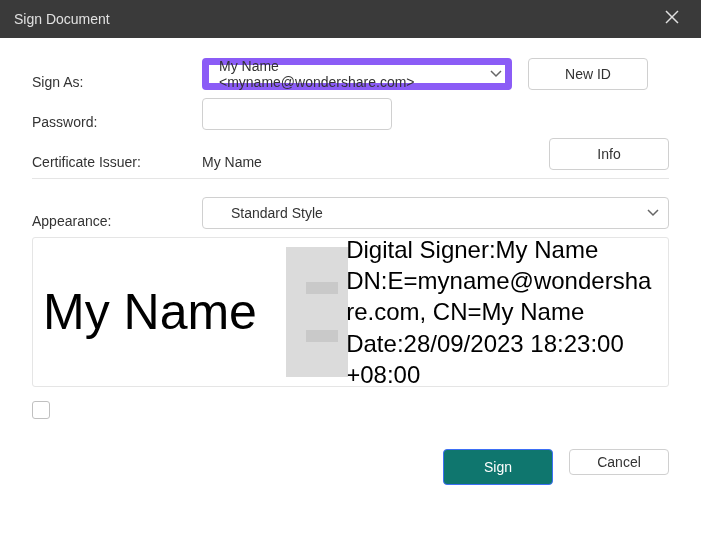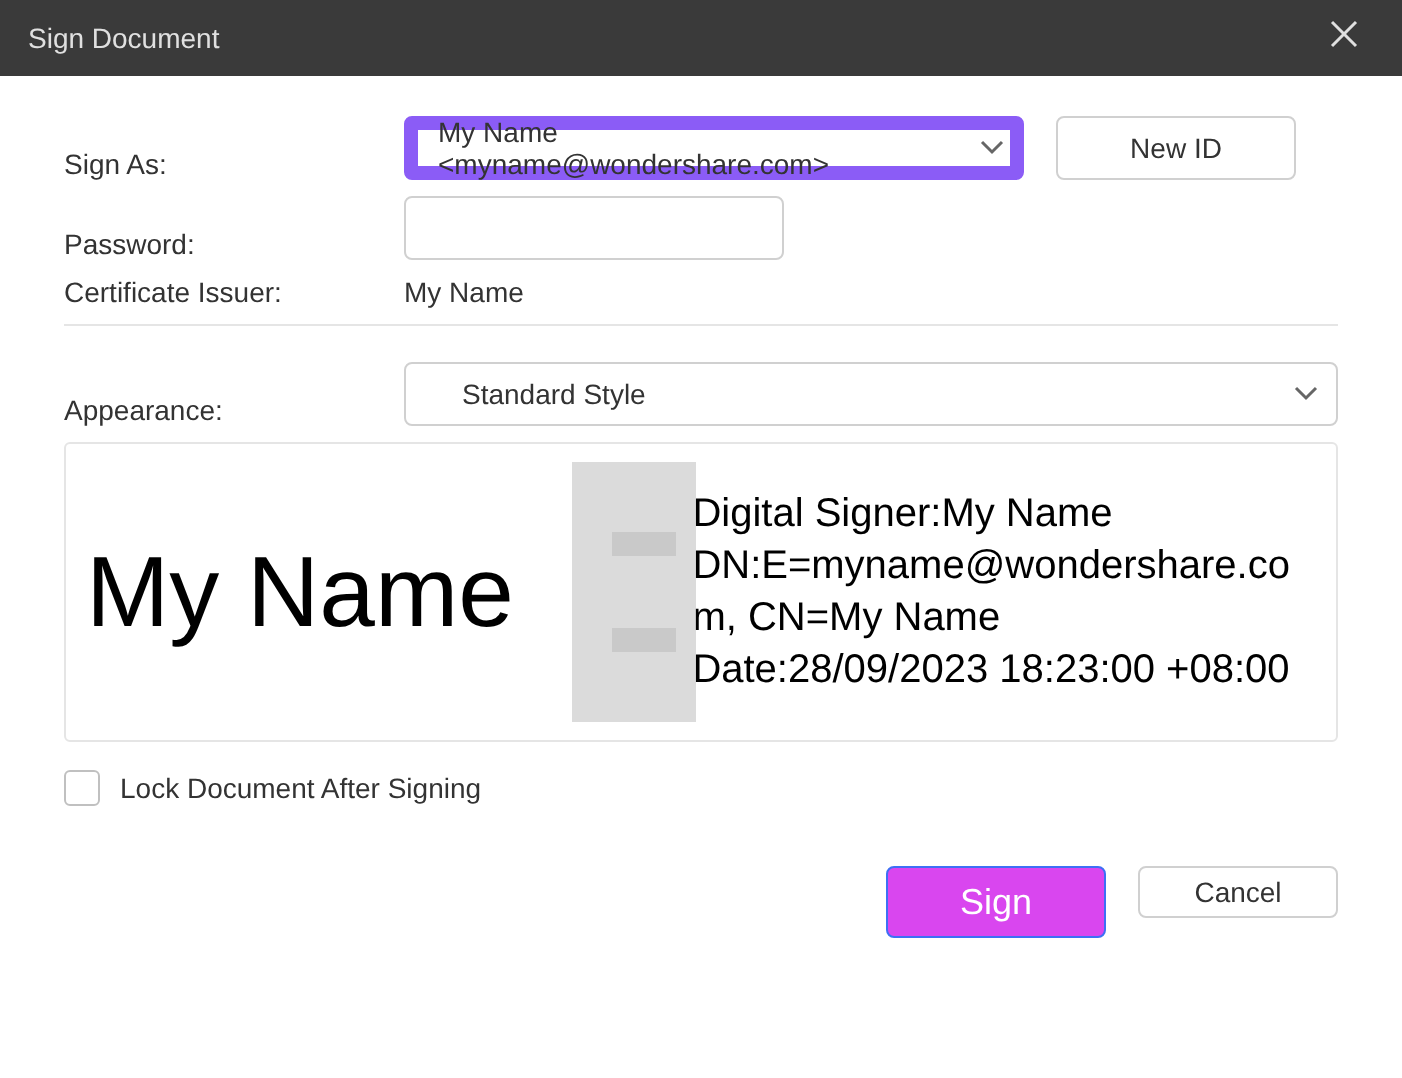--- a/index.html
+++ b/index.html
@@ -160,21 +160,21 @@
   font-size: 50px;
   font-weight: 400;
   color: #000;
   font-family: Arial, sans-serif;
   position: relative;
   z-index: 2;
   white-space: nowrap;
 }
 .preview-right {
   width: 52%;
-  font-size: 20px;
+  font-size: 24px;
   color: #000;
   line-height: 1.3;
   font-family: Arial, sans-serif;
   word-break: break-word;
   padding-left: 8px;
 }
 .checkbox-row {
   display: flex;
   align-items: center;
   gap: 10px;
@@ -190,27 +190,27 @@
   background: #fff;
   cursor: pointer;
 }
 .footer {
   display: flex;
   justify-content: flex-end;
   gap: 16px;
   padding: 0 32px 20px 32px;
 }
 .btn-primary {
-  background: #d946ef;
+  background: #0f766e;
   border: 1px solid #3d6ff5;
   color: #fff;
   width: 110px;
   height: 36px;
   border-radius: 4px;
-  font-size: 18px;
+  font-size: 14px;
   cursor: pointer;
 }
 .btn-secondary {
   background: #fff;
   border: 1px solid #d0d0d0;
   color: #333;
   width: 100px;
   height: 26px;
   border-radius: 4px;
   font-size: 14px;
@@ -247,20 +247,21 @@
   </div>
 
   <div class="row">
     <div class="label">Password:</div>
     <input type="password" class="text-input" value="" style="">
   </div>
 
   <div class="row">
     <div class="label">Certificate Issuer:</div>
     <div class="value-static">My Name</div>
+    <button class="btn btn-info">Info</button>
   </div>
 
   <hr class="divider">
 
   <div class="row">
     <div class="label">Appearance:</div>
     <div class="appearance-select">
       <div class="appearance-field">Standard Style</div>
       <span class="chev" style="position:absolute;right:10px;top:50%;transform:translateY(-50%);">
         <svg width="12" height="8" viewBox="0 0 12 8">
@@ -280,21 +281,20 @@
     </div>
     <div class="preview-right">
       <div>Digital Signer:My Name</div>
       <div>DN:E=myname@wondershare.com, CN=My Name</div>
       <div>Date:28/09/2023 18:23:00 +08:00</div>
     </div>
   </div>
 
   <div class="checkbox-row">
     <div class="checkbox"></div>
-    <span>Lock Document After Signing</span>
   </div>
 
 </div>
 
 <div class="footer">
   <button class="btn-primary">Sign</button>
   <button class="btn-secondary">Cancel</button>
 </div>
 
 </body></html>

